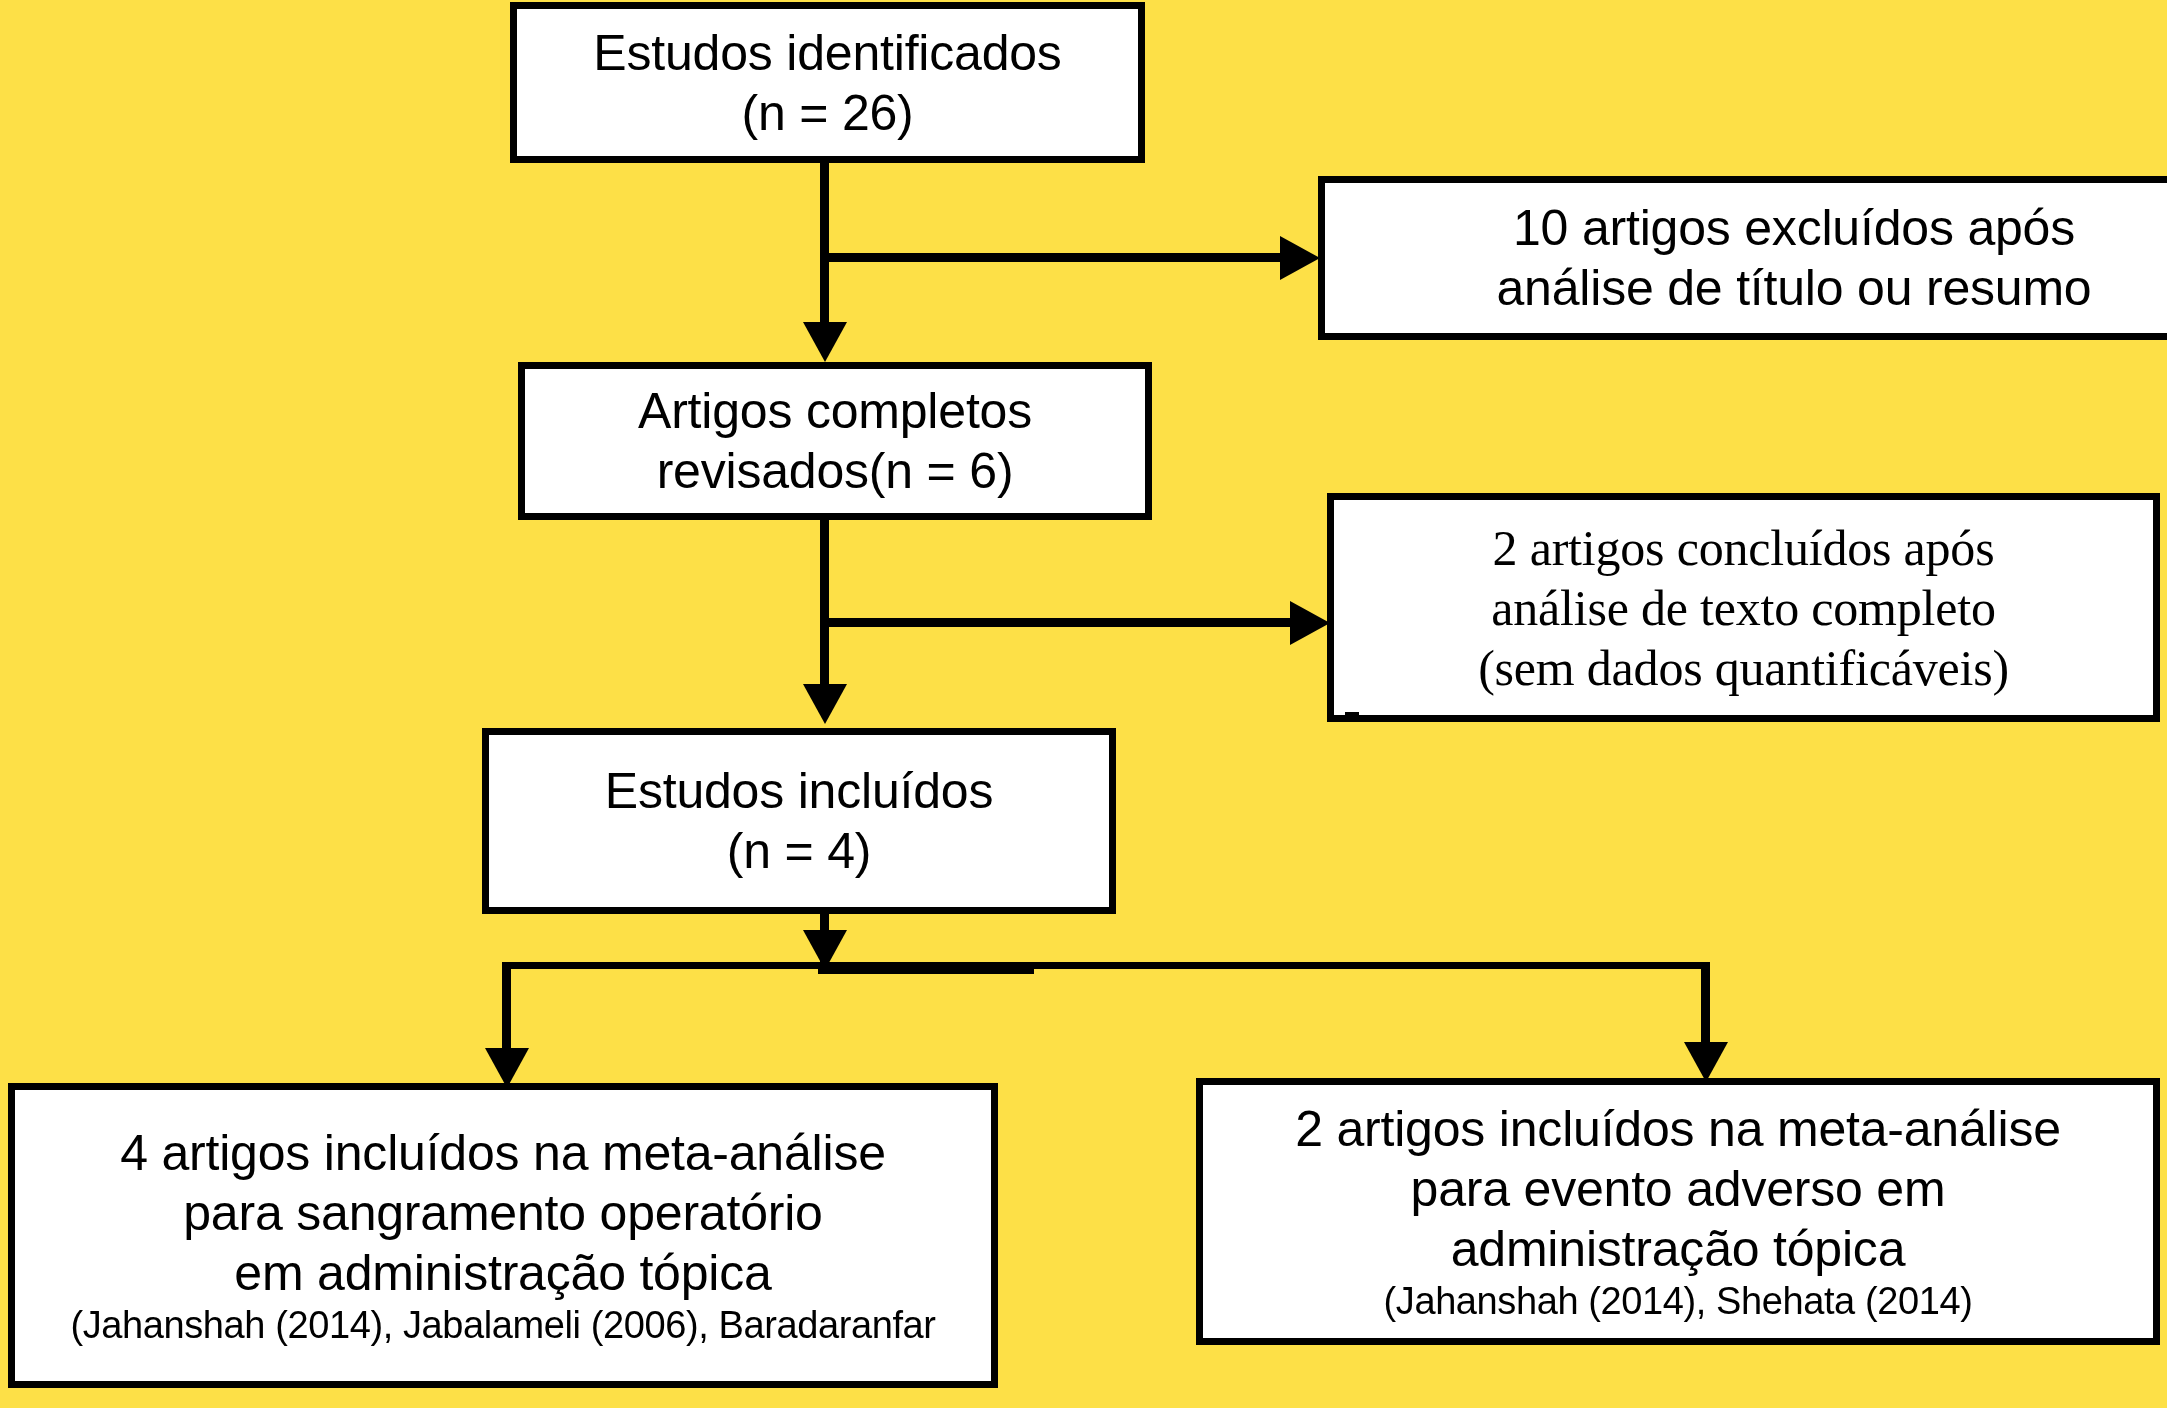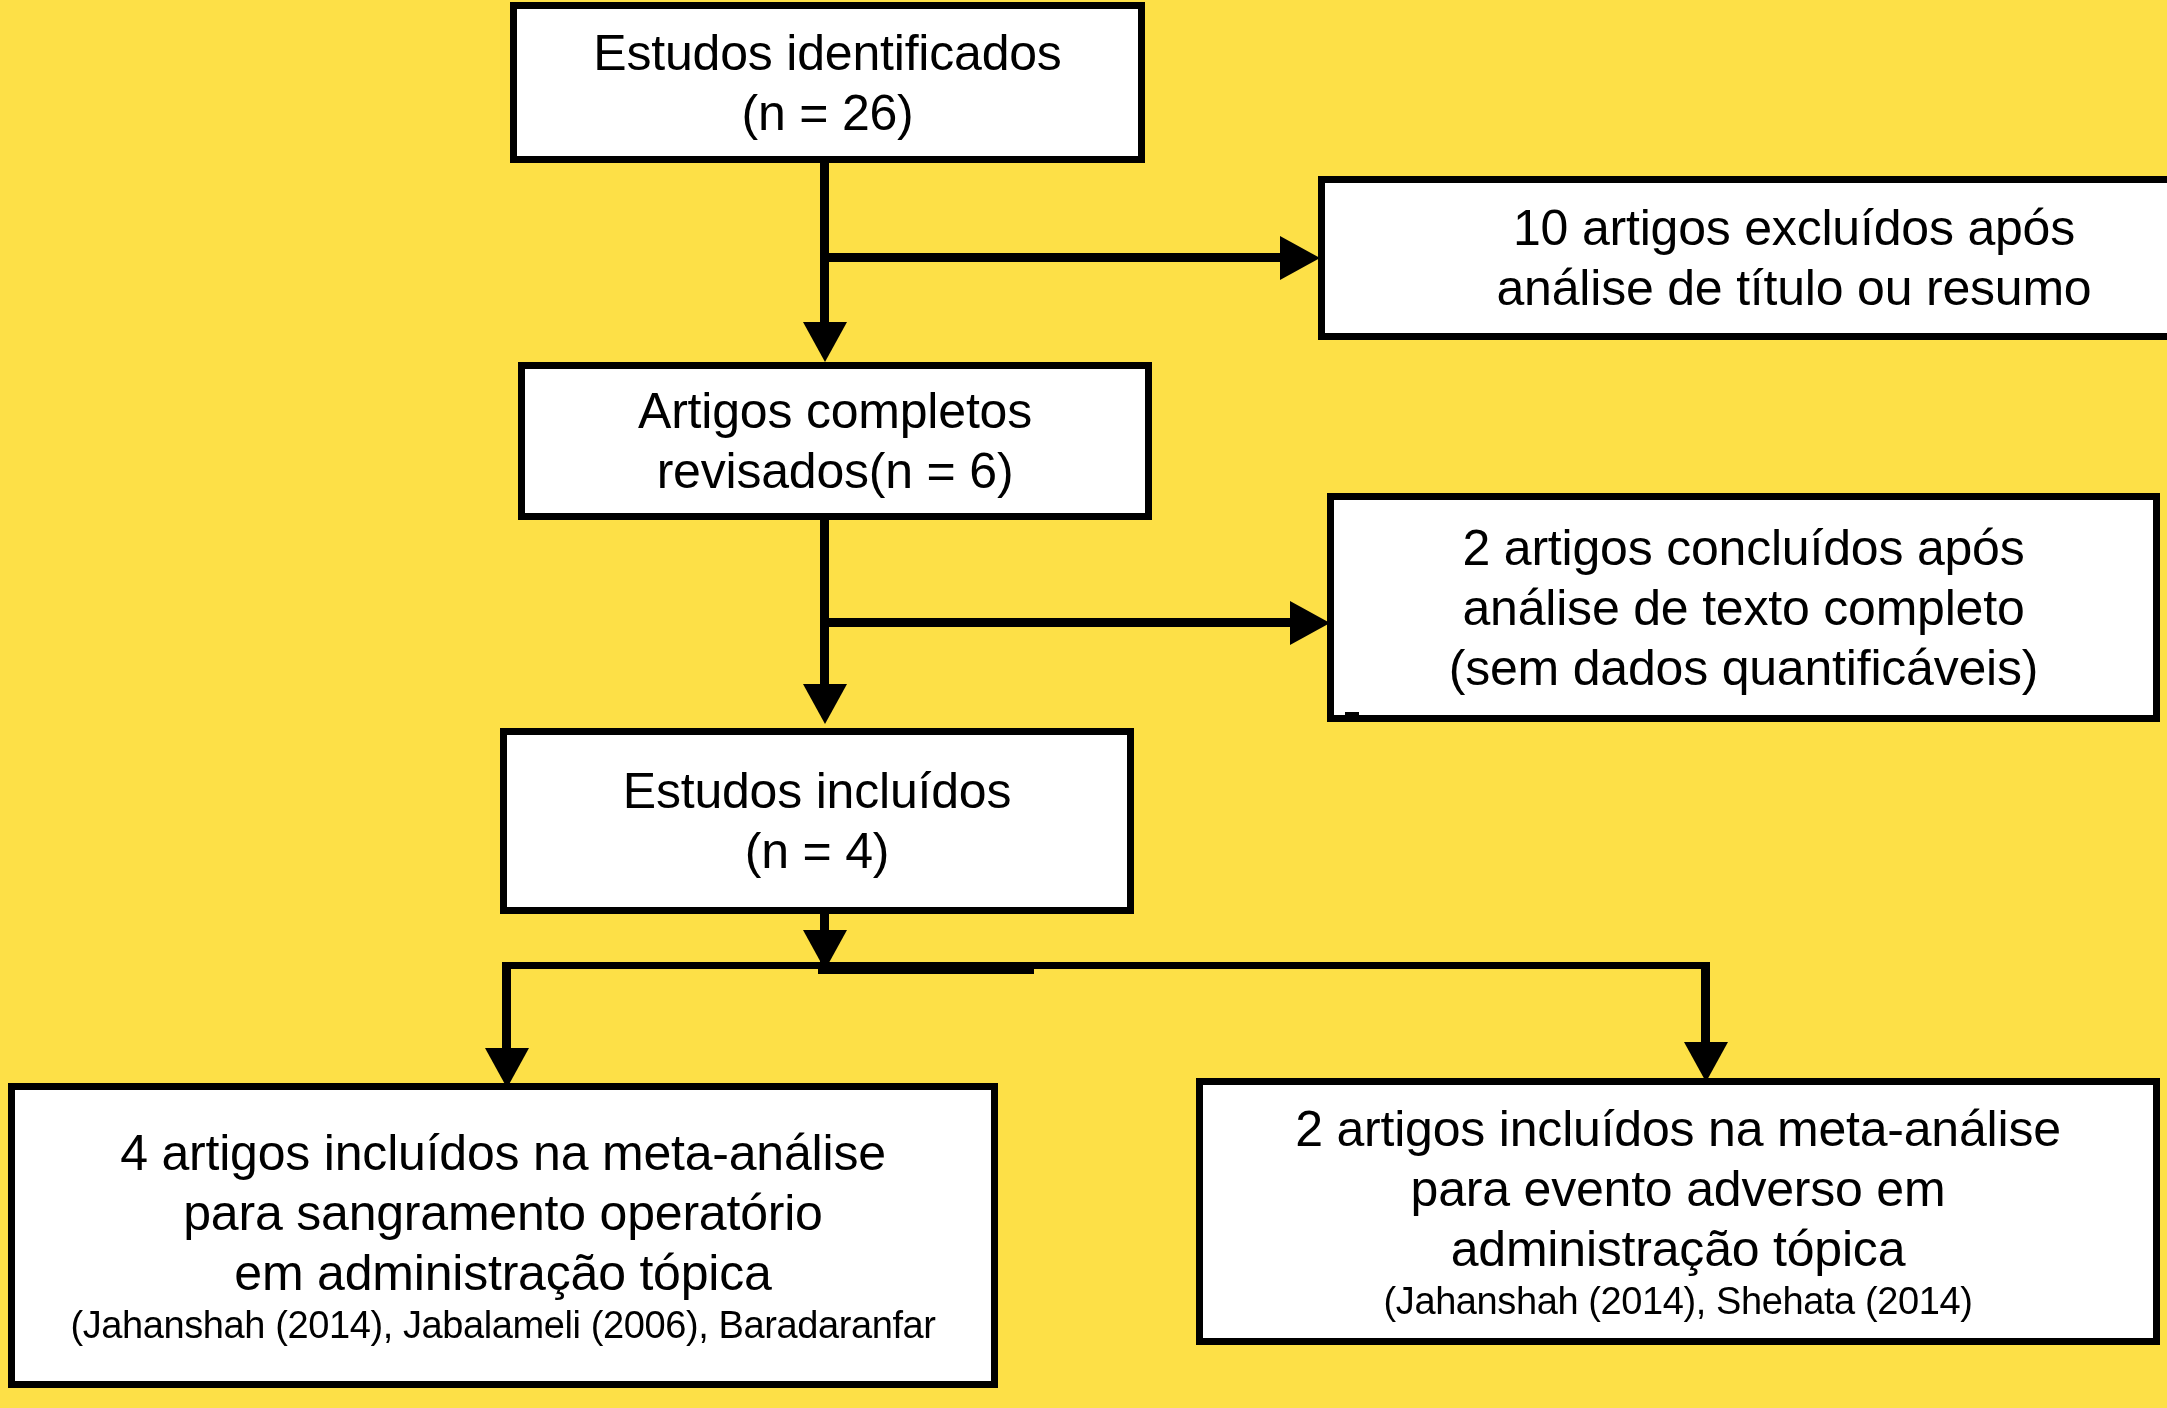--- a/index.html
+++ b/index.html
@@ -63,22 +63,22 @@
     border-left: 40px solid #000000;
   }
   .speck {
     position: absolute;
     background: #000000;
   }
   
   #box-identified   { left: 510px;  top: 2px;    width: 635px; height: 161px; }
   #box-excluded     { left: 1318px; top: 176px;  width: 952px; height: 164px; }
   #box-fulltext     { left: 518px;  top: 362px;  width: 634px; height: 158px; }
-  #box-concluded    { left: 1327px; top: 493px;  width: 833px; height: 229px; }
-  #box-included     { left: 500px;  top: 728px;  width: 634px; height: 186px; }
+  #box-concluded    { left: 1327px; top: 493px;  width: 833px; height: 229px; font-family: Liberation Serif, serif; }
+  #box-included     { left: 482px;  top: 728px;  width: 634px; height: 186px; }
   #box-meta-bleed   { left: 8px;    top: 1083px; width: 990px; height: 305px; }
   #box-meta-adverse { left: 1196px; top: 1078px; width: 964px; height: 267px; }
 </style>
 </head>
 <body>
 
 <div id="canvas">
 
   <div class="flow-box" id="box-identified">
     <span class="line">Estudos identificados</span>

